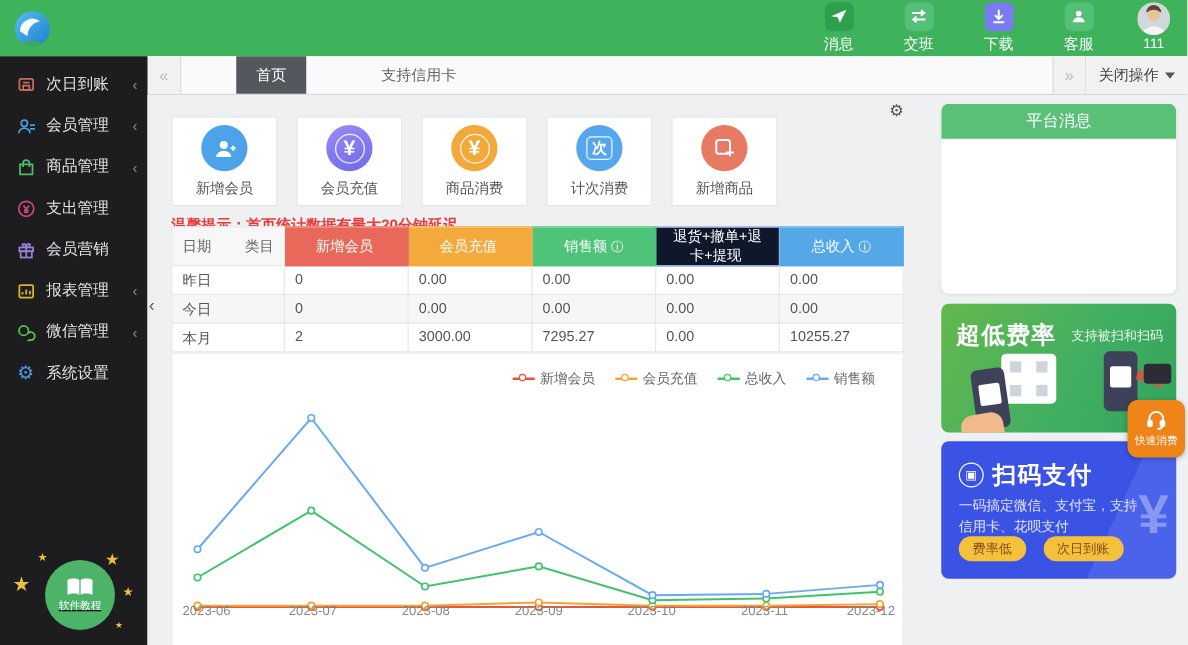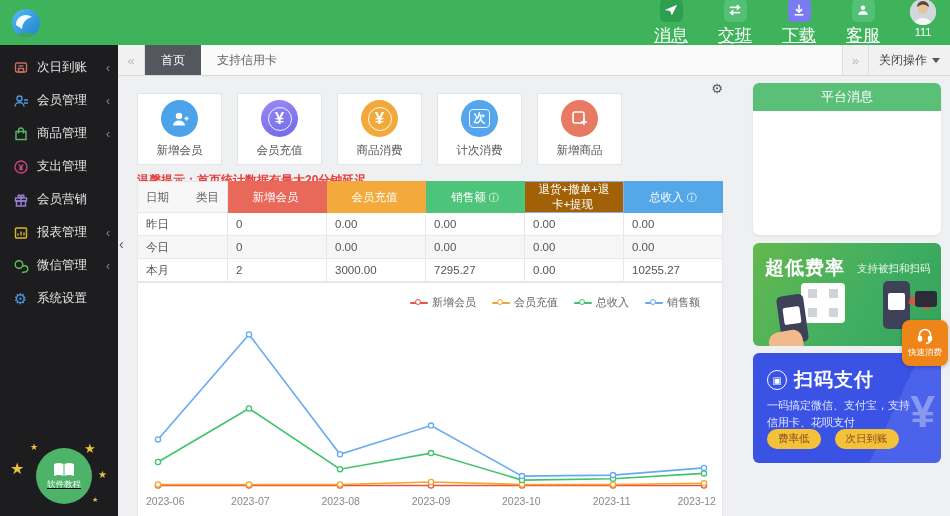--- a/index.html
+++ b/index.html
@@ -10,35 +10,35 @@
   
   .topbar { position:absolute; left:0; top:0; width:950px; height:45px; background:#3eb35c;
             display:flex; align-items:center; justify-content:space-between; padding:0 14px 0 10px; }
   .brand { display:flex; align-items:center; gap:8px; }
   .brand-logo { width:32px; height:32px; }
   .brand-name { color:#fff; font-size:20px; font-weight:bold; letter-spacing:2px; }
   .topnav { display:flex; align-items:flex-start; gap:30px; }
   .topnav-item { display:flex; flex-direction:column; align-items:center; gap:2px; cursor:pointer; min-width:34px; }
   .topnav-ico { width:23px; height:23px; border-radius:5px; display:flex; align-items:center; justify-content:center; color:#fff; }
   .topnav-ico svg { width:14px; height:14px; }
-  .topnav-label { color:#fff; font-size:17px;text-decoration:underline; }
+  .topnav-label { color:#fff; font-size:12px; }
   .ico-msg  { background:#2e9e4f; }
   .ico-swap { background:#54c076; }
   .ico-down { background:#7a7bf0; }
   .ico-serv { background:#54c076; }
   .user-item { display:flex; flex-direction:column; align-items:center; gap:1px; }
   .avatar { width:26px; height:26px; border-radius:50%; overflow:hidden; background:#dcd6d0; }
   .user-name { color:#fff; font-size:11px; }
 
   
   .tabbar { position:absolute; left:118px; top:45px; right:0; height:31px; background:#fafafa;
             border-bottom:1px solid #d9d9d9; display:flex; align-items:stretch; font-size:12px; color:#666; }
   .tab-arrow { width:27px; display:flex; align-items:center; justify-content:center; color:#bbb;
                background:#f1f1f1; border-right:1px solid #ddd; cursor:pointer; font-size:13px; }
-  .tab { padding:8px 16px; display:flex; align-items:center; cursor:pointer; }
+  .tab { padding:8px 16px; display:flex; align-items:center; cursor:pointer;margin-left:44px; }
   .tab.active { background:#54585e; color:#fff; }
   .tab-spacer { flex:1; }
   .tab-arrow.right { border-left:1px solid #ddd; border-right:1px solid #ddd; }
   .close-menu { padding:0 10px; display:flex; align-items:center; gap:5px; color:#444; cursor:pointer; background:#f1f1f1; }
   .caret { width:0; height:0; border-left:4px solid transparent; border-right:4px solid transparent; border-top:5px solid #555; }
 
   
   .sidebar { position:absolute; left:0; top:45px; width:118px; bottom:0; background:#1d1d1f; padding-top:6px; }
   .side-item { height:33px; display:flex; align-items:center; padding:0 8px 0 12px; cursor:pointer; }
   .side-ico { width:17px; height:17px; margin-right:8px; display:flex; align-items:center; justify-content:center; flex-shrink:0; }
@@ -78,34 +78,34 @@
   
   .stats-table { position:absolute; left:19px; top:105px; width:586px; border-collapse:collapse;
                  background:#fff; font-size:11.5px; color:#555; }
   .stats-table th, .stats-table td { border:1px solid #e8e8e8; height:23px; padding:0 8px; text-align:left; font-weight:normal; }
   .stats-table th.corner { background:#f7f7f7; width:90px; }
   .corner-wrap { display:flex; justify-content:space-between; color:#666; }
   .stats-table th.col { color:#fff; text-align:center; width:99px; }
   .col-red    { background:#e8695a; border-color:#e8695a !important; }
   .col-orange { background:#f3a93c; border-color:#f3a93c !important; }
   .col-green  { background:#4ec37a; border-color:#4ec37a !important; }
-  .col-peri   { background:#a16207; border-color:#97abe9 !important; }
+  .col-peri   { background:#0f172a; border-color:#97abe9 !important; }
   .col-blue   { background:#55a8e8; border-color:#55a8e8 !important; }
   .stats-table tr.alt td { background:#f6f6f6; }
   .info-i { font-size:10px; margin-left:3px; }
 
   
   .chart-card { position:absolute; left:19px; top:206px; width:586px; height:240px; background:#fff; border:1px solid #e7e7e7; }
   .chart-legend { position:absolute; right:22px; top:12px; display:flex; gap:16px; font-size:11px; color:#666; }
   .legend-item { display:flex; align-items:center; gap:4px; cursor:pointer; }
   .legend-marker { width:18px; height:8px; position:relative; }
   .legend-marker .line { position:absolute; left:0; right:0; top:3px; height:2px; border-radius:1px; }
   .legend-marker .dot { position:absolute; left:5px; top:0; width:6px; height:6px; border-radius:50%; background:#fff; border-width:1.5px; border-style:solid; }
   .chart-plot { position:absolute; left:8px; top:34px; }
-  .chart-xaxis { position:absolute; left:8px; top:212px; width:570px; display:flex; justify-content:space-between; font-size:10.5px; color:#888; }
+  .chart-xaxis { position:absolute; left:8px; top:200px; width:570px; display:flex; justify-content:space-between; font-size:10.5px; color:#888; }
   .chart-xaxis span { width:60px; text-align:center; }
   .chart-xaxis span:first-child { text-align:left; width:44px; }
   .chart-xaxis span:last-child { text-align:right; width:44px; }
 
   
   .rightcol { position:absolute; left:745px; top:76px; width:205px; bottom:0; }
   .msg-card { position:absolute; left:8px; top:7px; width:188px; height:152px; background:#fff;
               border-radius:6px; box-shadow:0 1px 3px rgba(0,0,0,.08); overflow:hidden; }
   .msg-head { height:28px; background:#5abf77; color:#fff; font-size:13px; display:flex; align-items:center; justify-content:center; }
 

